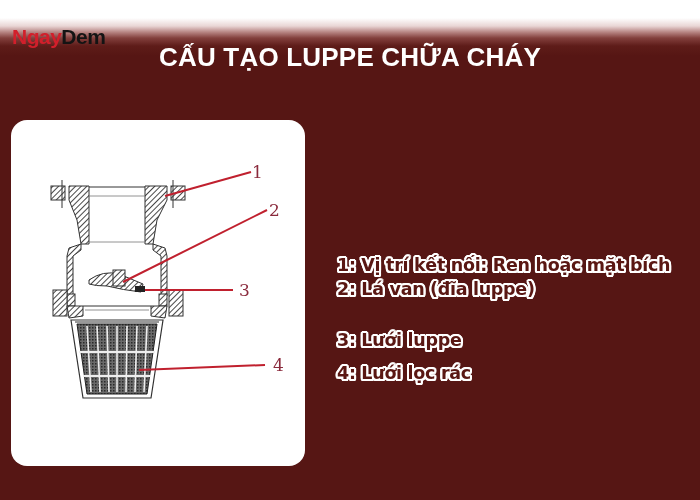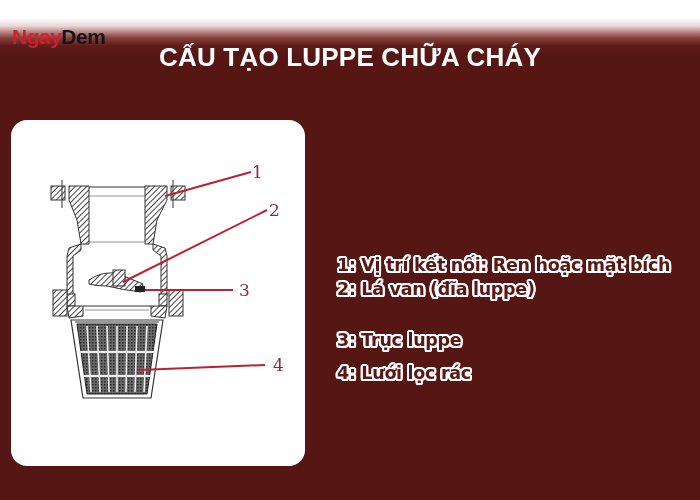--- a/index.html
+++ b/index.html
@@ -131,15 +131,15 @@
     <text class="diagram-label" x="241" y="58">1</text>
     <text class="diagram-label" x="258" y="96">2</text>
     <text class="diagram-label" x="228" y="176">3</text>
     <text class="diagram-label" x="262" y="251">4</text>
   </svg>
 </div>
 
 <div class="legend">
   <div class="legend-item" style="top:4px">1: Vị trí kết nối: Ren hoặc mặt bích</div>
   <div class="legend-item" style="top:28px">2: Lá van (đĩa luppe)</div>
-  <div class="legend-item" style="top:79px">3: Trục luppe</div>
+  <div class="legend-item" style="top:79px">3: Lưới luppe</div>
   <div class="legend-item" style="top:112px">4: Lưới lọc rác</div>
 </div>
 
 </body></html>

